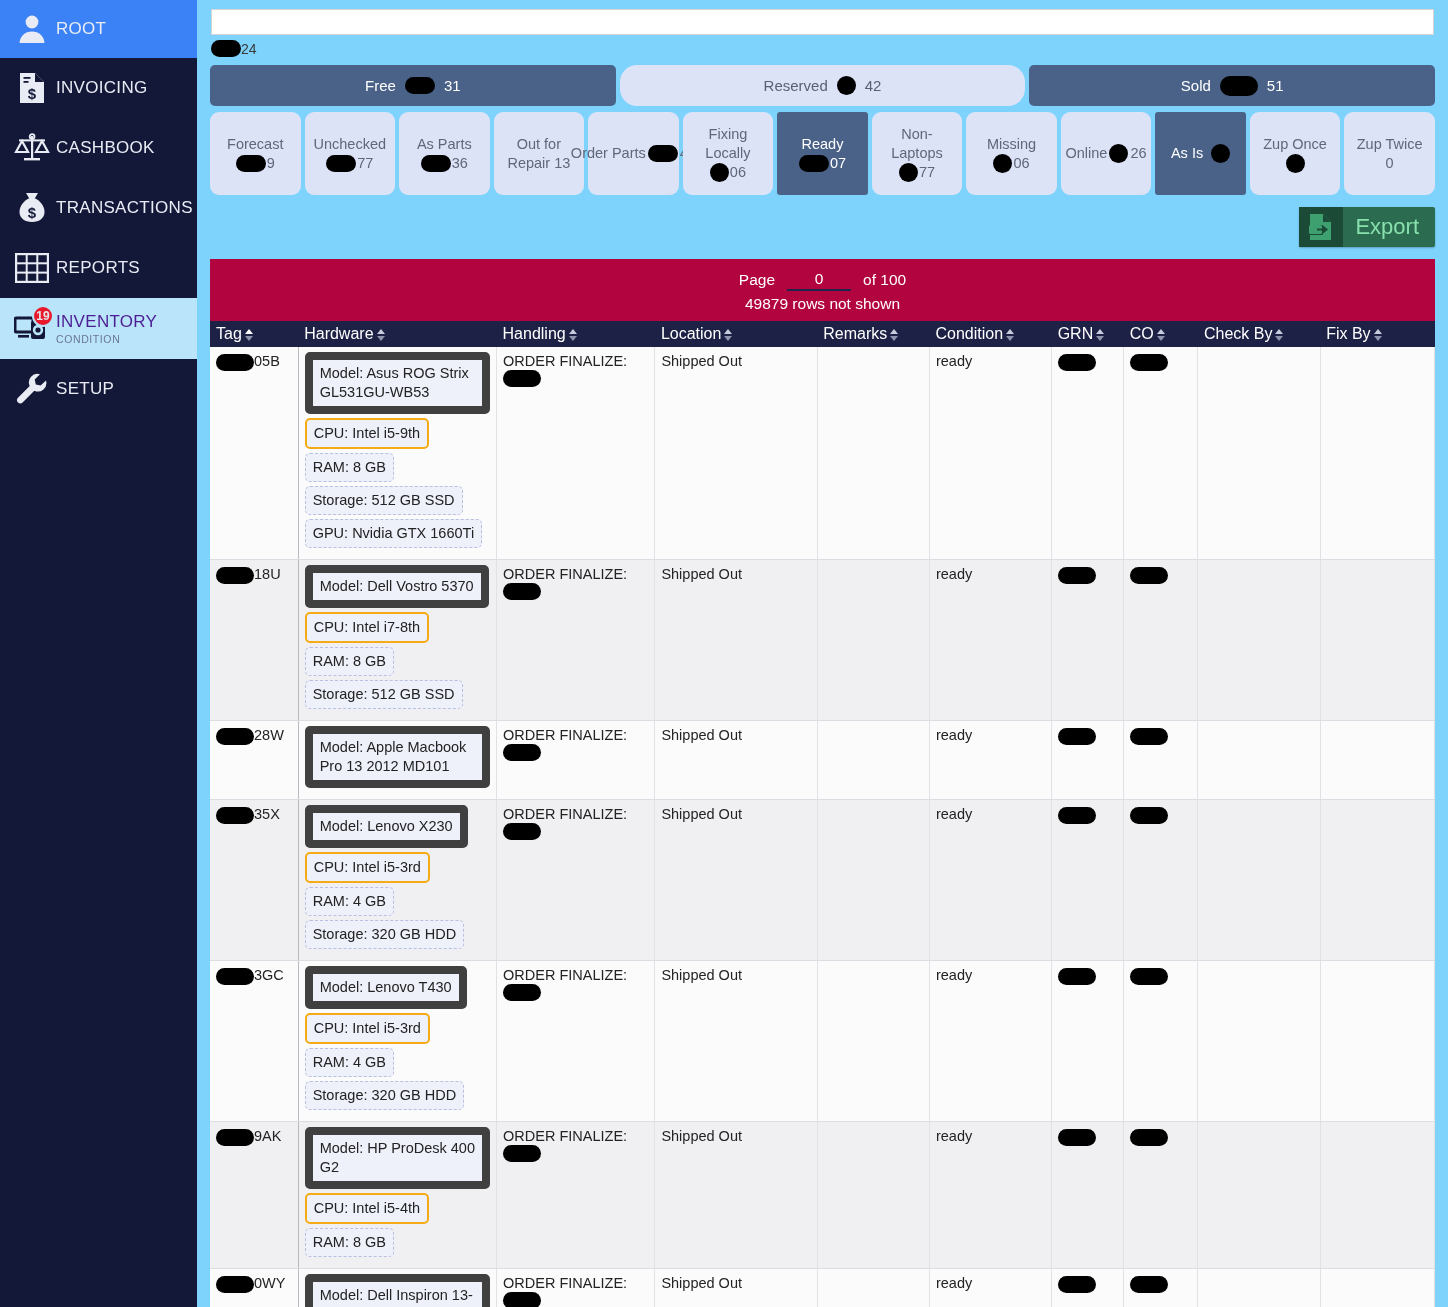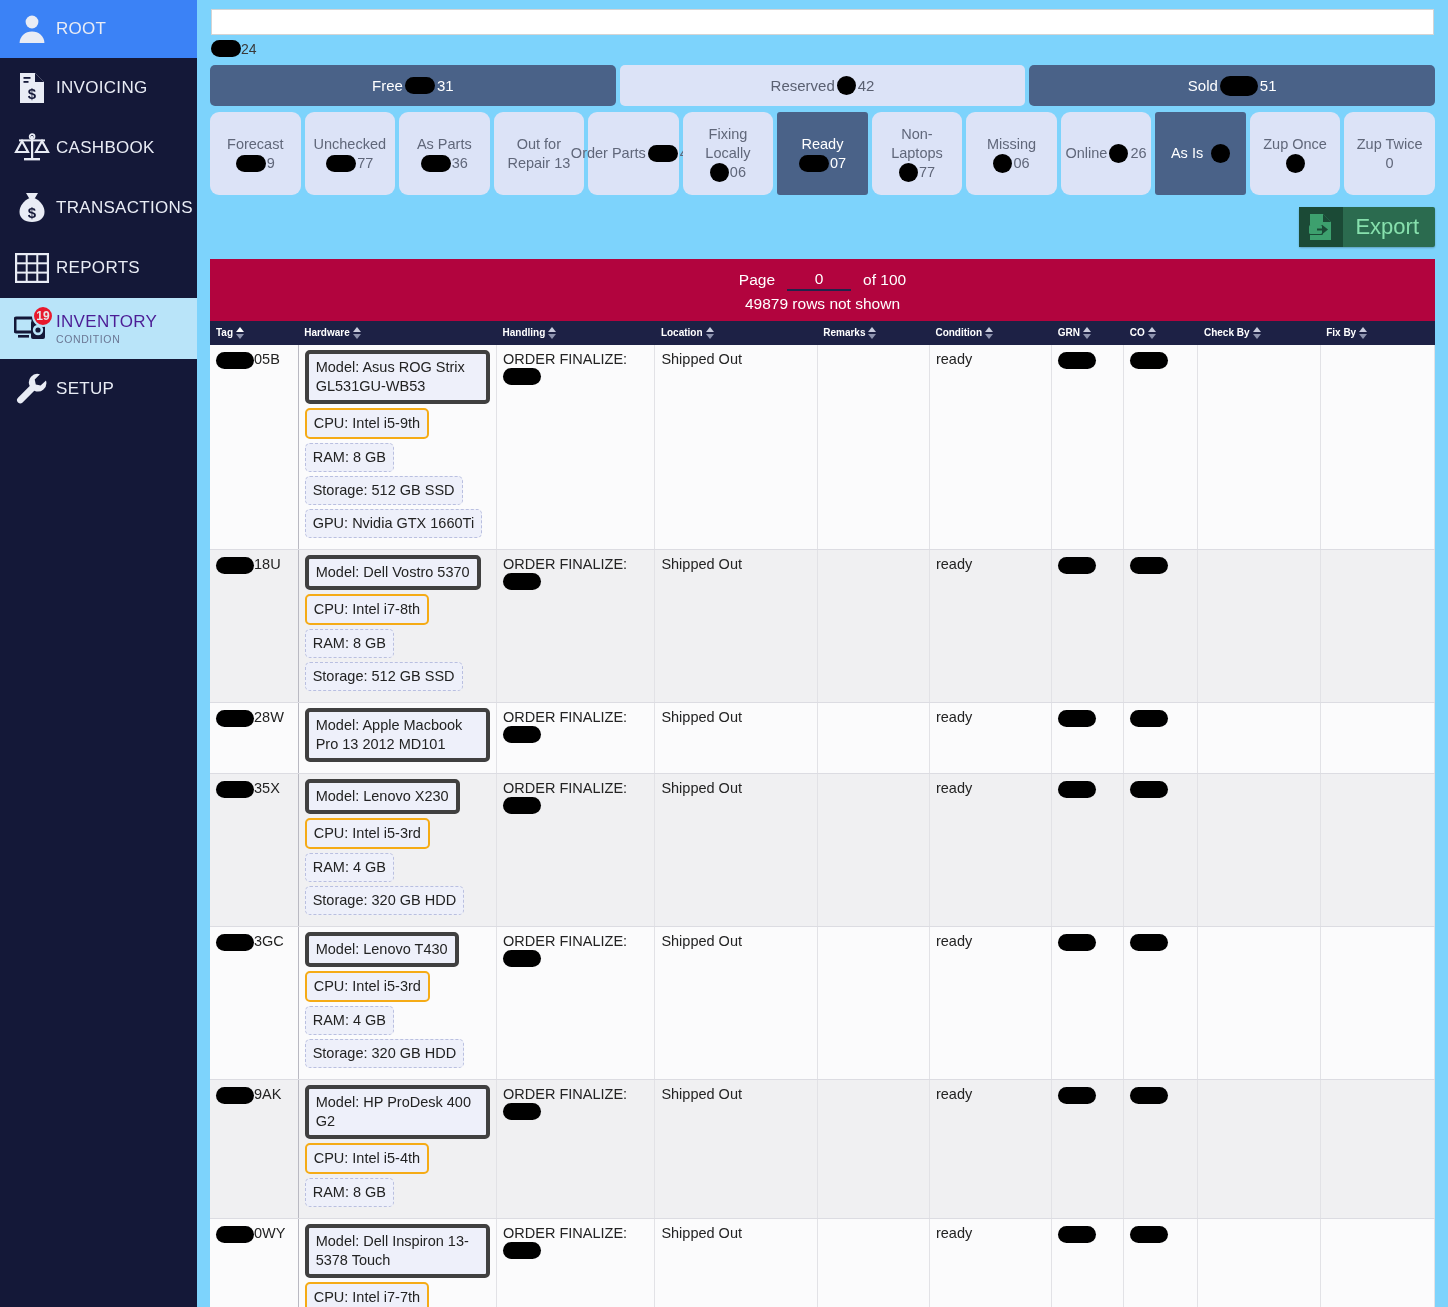--- a/index.html
+++ b/index.html
@@ -79,24 +79,24 @@
   .r-lg { width: 38px; height: 20px; }
   .r-dot { width: 19px; height: 19px; border-radius: 50%; }
   .r-cell { width: 38px; height: 17px; }
 
   
   #seg-bar { display: flex; gap: 4px; padding: 6px 13px 0 13px; }
   .seg {
     flex: 1; height: 41px; border-radius: 5px;
     display: flex; align-items: center; justify-content: center;
     font-size: 15px; cursor: pointer;
-    gap: 2px;
+    gap: 9px;
   }
   .seg.on  { background: #4a6288; color: #ffffff; }
-  .seg.off { background: #dce3f7; color: #5a6071; }
+  .seg.off { background: #dce3f7; color: #5a6071; border-radius: 17px; }
 
   
   #chip-row { display: flex; gap: 4px; padding: 6px 13px 0 13px; }
   .chip {
     flex: 1; min-width: 0; height: 83px; border-radius: 9px;
     display: flex; flex-direction: column;
     align-items: center; justify-content: center;
     font-size: 14.5px; line-height: 19px; text-align: center;
     cursor: pointer; padding: 2px 4px;
   }
@@ -132,21 +132,21 @@
     width: 64px; text-align: center; background: transparent;
     border: none; border-bottom: 2px solid #20234a;
     color: #fff; font-size: 15.5px; outline: none;
     font-family: "Liberation Sans", sans-serif;
   }
   .pg-line2 { font-size: 15.5px; margin-top: 4px; }
 
   table { width: 100%; border-collapse: collapse; table-layout: fixed; }
   thead th {
     background: #1d2145; color: #fff;
-    font-size: 10px; font-weight: bold;
+    font-size: 16px; font-weight: normal;
     text-align: left; padding: 4px 6px; height: 24px;
     white-space: nowrap;
     margin-left: 47px;
   }
   .sorter {
     display: inline-block; margin-left: 3px;
     line-height: 0; vertical-align: middle; cursor: pointer;
   }
   .sorter i {
     display: block; width: 0; height: 0;
@@ -166,21 +166,21 @@
   tbody tr:nth-child(even) td { background: #f0f0f2; }
   td.tag-c { border-right: 1px solid #b9b9c2; white-space: nowrap; }
   td.hw-c { padding: 5px 6px 7px 6px; }
 
   .spec { 
     display: inline-block; max-width: 100%;
     border-radius: 5px; padding: 4px 7px; margin-bottom: 4px;
     font-size: 14.5px; line-height: 19px;
     background: #eef0fa; color: #232323;
   }
-  .spec.model   { border: 4px solid #404040; }
+  .spec.model   { border: 8px solid #404040; }
   .spec.cpu     { border: 2px solid #f5ab16; }
   .spec.plain   { border: 1px dashed #b9bfe0; }
   .hl { display: inline-flex; align-items: center; gap: 2px; white-space: nowrap; }
 </style>
 </head>
 <body>
 
 <div id="app">
 
   <nav id="sidebar">

